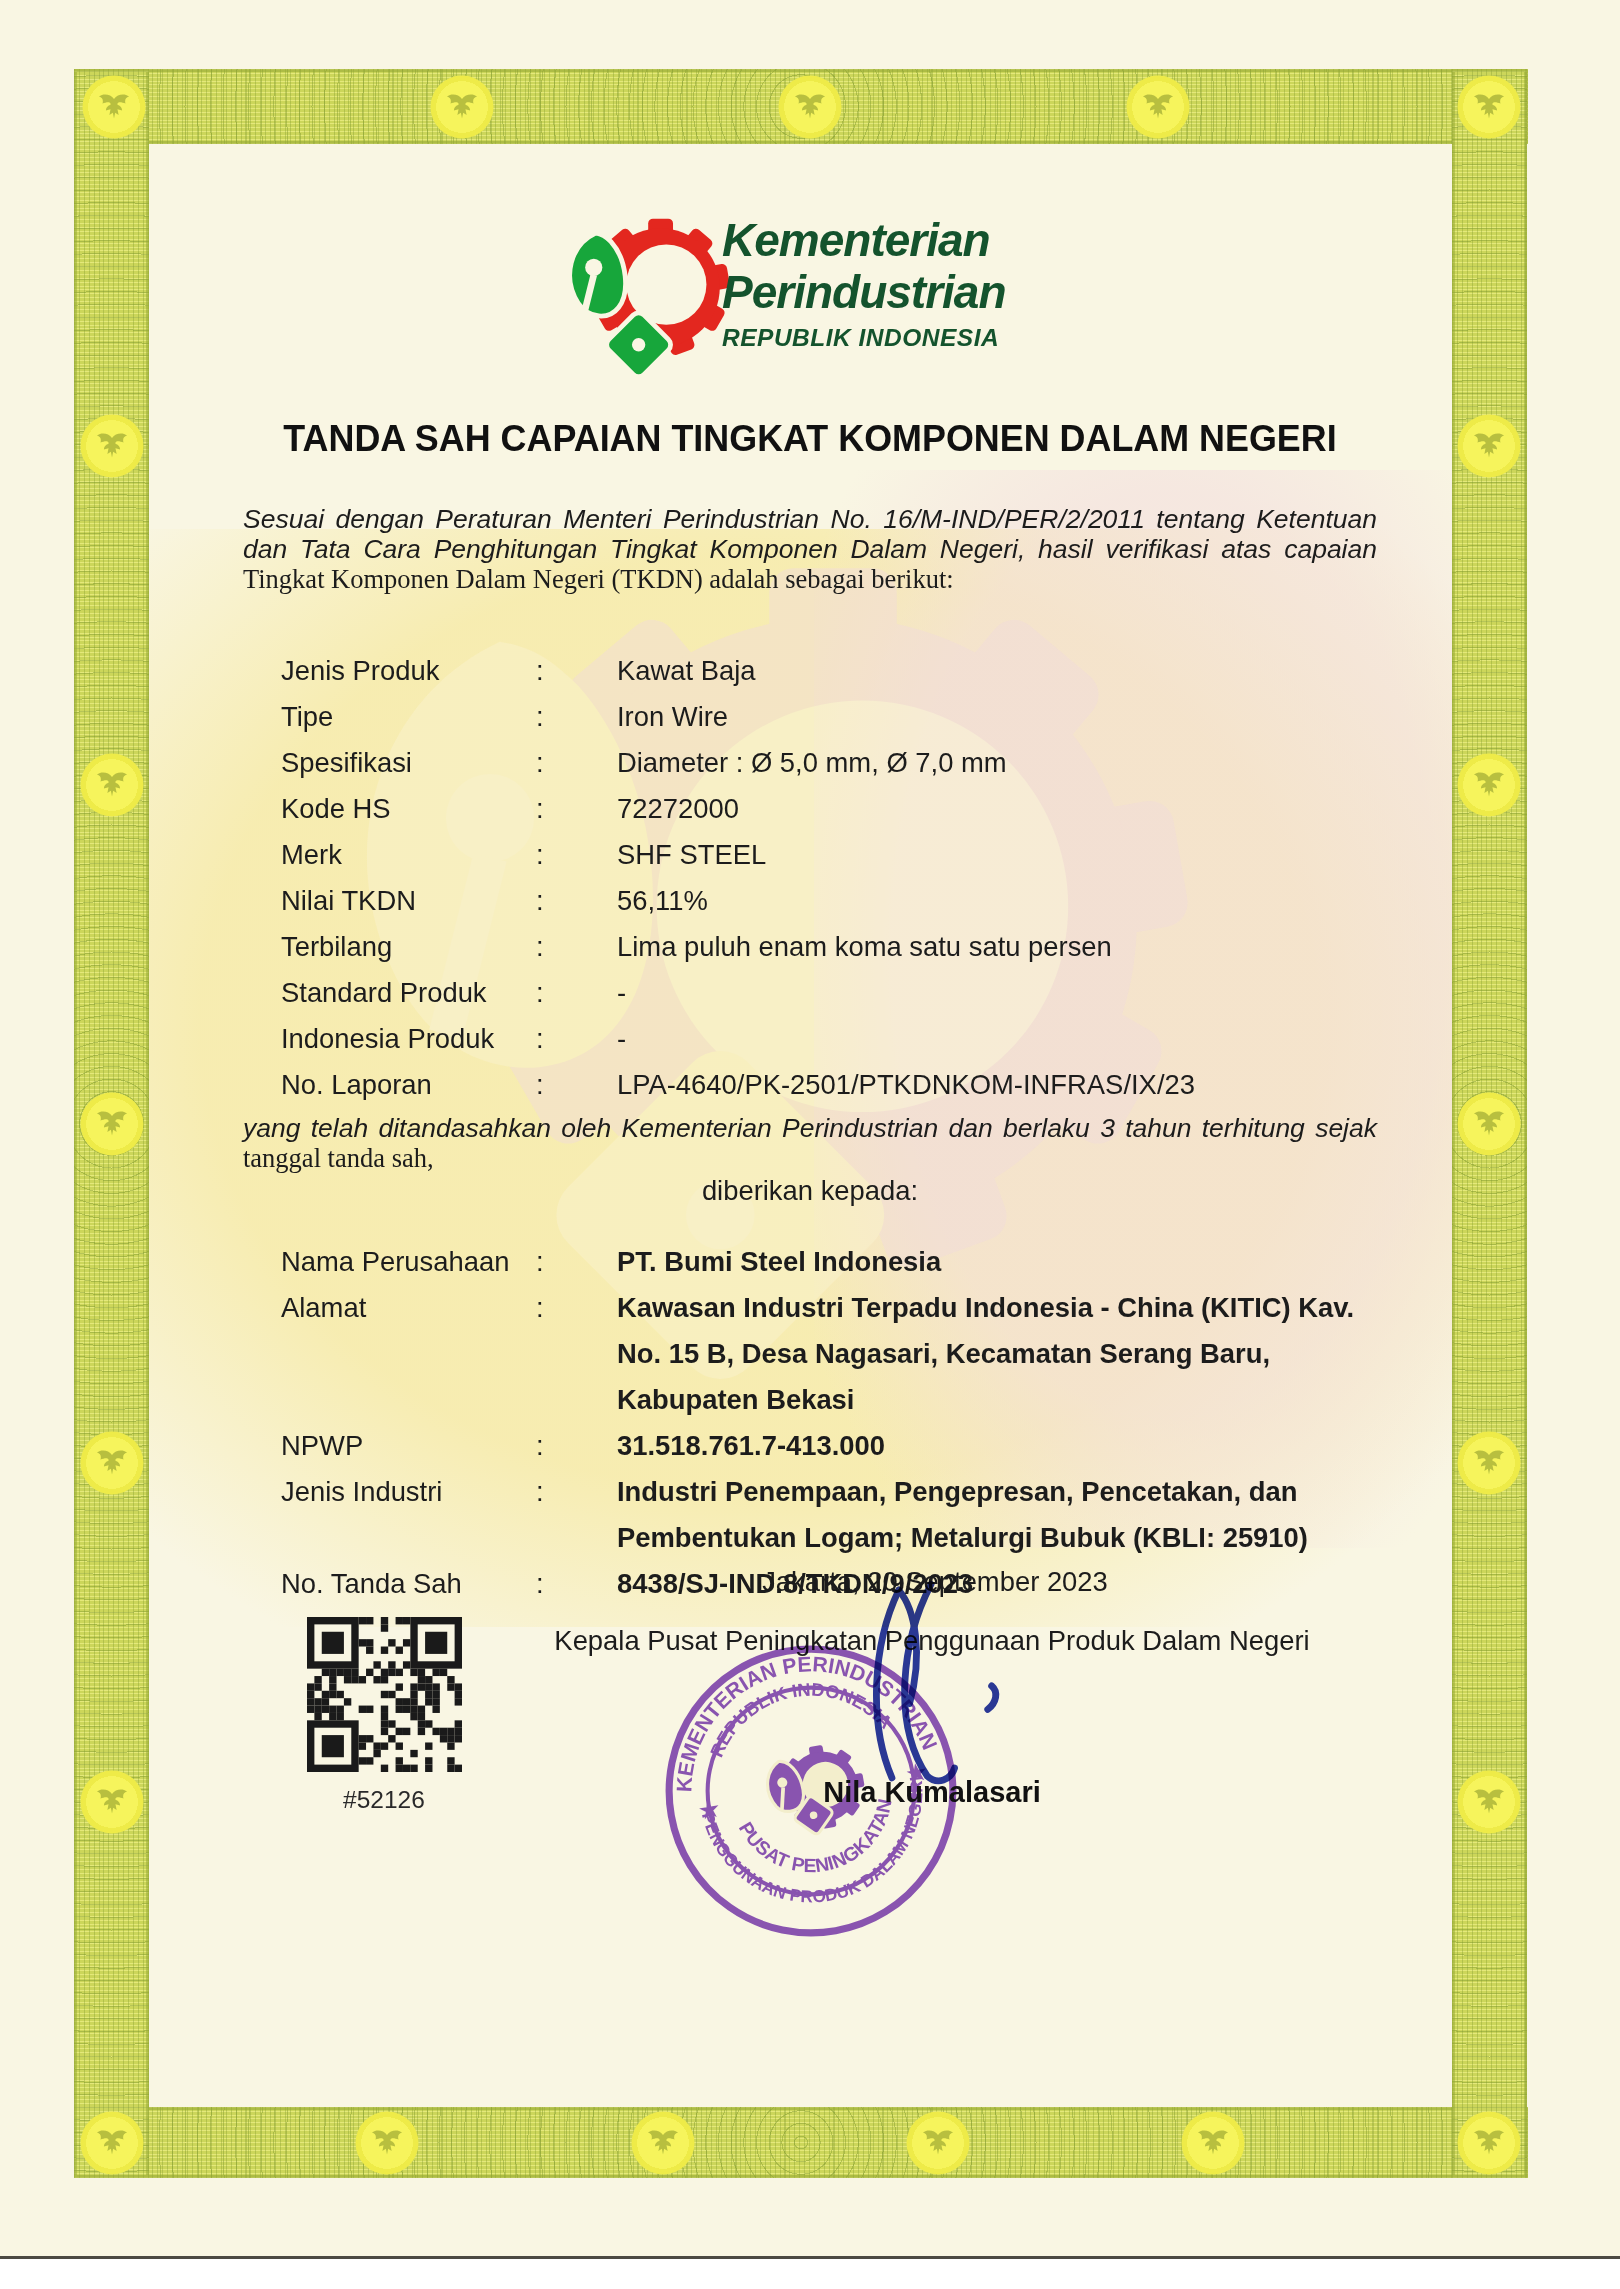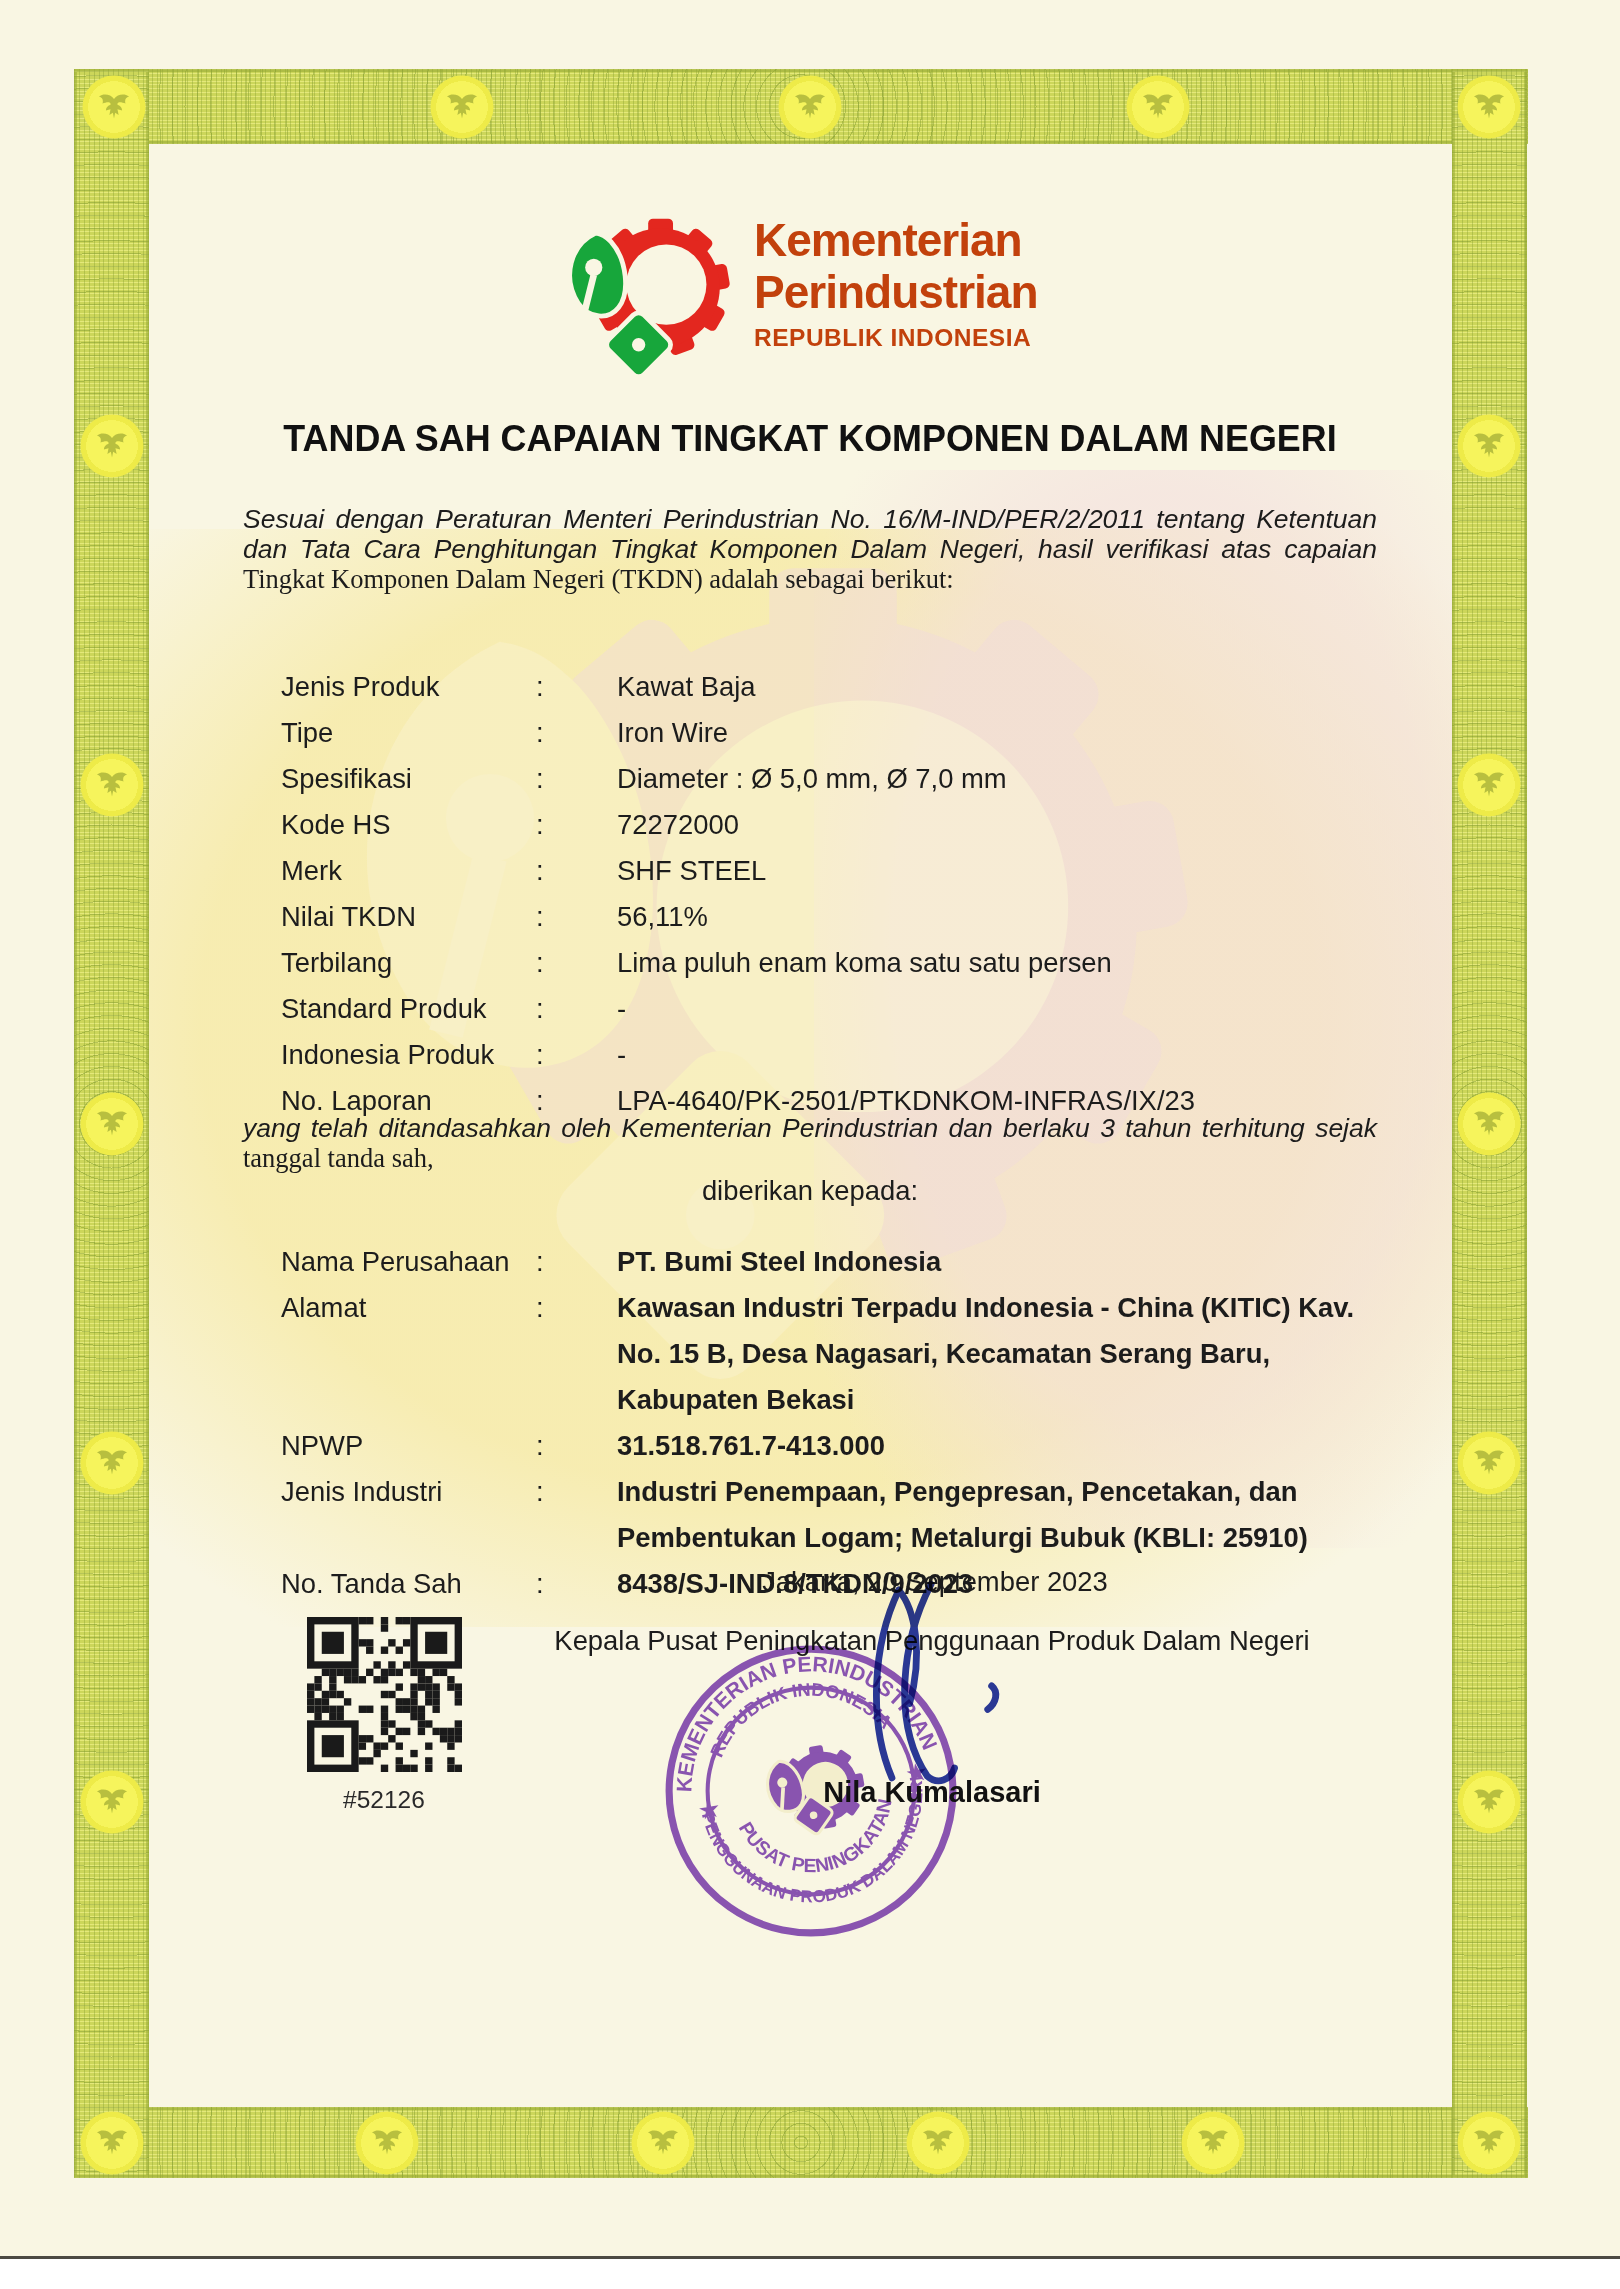--- a/index.html
+++ b/index.html
@@ -31,37 +31,37 @@
   .medallion svg{width:37px;height:37px;opacity:.8;}
   
   .wash{position:absolute;z-index:0;pointer-events:none;}
   .wash-yellow{left:147px;top:529px;width:1333px;height:1098px;
     background:radial-gradient(ellipse at 46% 45%, rgba(246,233,160,.75) 0 55%, rgba(246,233,160,0) 85%);}
   .wash-pink{left:814px;top:470px;width:706px;height:1078px;
     background:radial-gradient(ellipse at 50% 45%, rgba(243,222,222,.6) 0 55%, rgba(243,222,222,0) 85%);}
   .watermark{position:absolute;left:245px;top:421px;width:980px;height:1098px;z-index:0;opacity:.85;}
   
   .logo-icon{position:absolute;left:546px;top:204px;width:191px;height:186px;z-index:3;}
-  .logo-text{position:absolute;left:754px;top:214px;z-index:3;color:#c2410c;}
+  .logo-text{position:absolute;left:722px;top:214px;z-index:3;color:#14532d;font-style:italic;}
   .logo-name{font-size:46px;font-weight:bold;line-height:52px;letter-spacing:-1px;}
   .logo-sub{font-size:24.5px;font-weight:bold;letter-spacing:0.5px;margin-top:5.9px;}
   
   .doc-title{
     position:absolute;left:0;top:418px;width:1620px;text-align:center;z-index:3;
     font-size:37px;font-weight:bold;color:#111;transform:scaleX(.97);
   }
   .para{position:absolute;left:243px;width:1134px;z-index:3;font-size:26.5px;line-height:30px;}
   .para .jline{text-align:justify;text-align-last:justify;font-style:italic;}
   .para .lline{text-align:left;font-family:Liberation Serif, serif;}
   .intro{top:504px;}
   .validity{top:1113px;}
   .issued-to{position:absolute;left:243px;top:1175px;width:1134px;text-align:center;z-index:3;font-size:27.4px;}
   
   .ftable{position:absolute;left:281px;width:1096px;z-index:3;font-size:27.4px;}
-  .ftable-product{top:664px;}
+  .ftable-product{top:648px;}
   .ftable-company{top:1239px;}
   .frow{display:flex;line-height:46px;}
   .flabel{width:255px;flex:none;}
   .fcolon{width:81px;flex:none;}
   .fvalue{flex:1;}
   .fvalue span{display:block;line-height:46px;font-weight:bold;}
   
   .place-date{position:absolute;left:592px;top:1566px;width:686px;text-align:center;z-index:4;font-size:27.4px;}
   .sig-title{position:absolute;left:442px;top:1625px;width:980px;text-align:center;z-index:4;font-size:27.4px;}
   .sig-name{position:absolute;left:736px;top:1776px;width:392px;text-align:center;z-index:8;font-size:29px;font-weight:bold;color:#111;}

